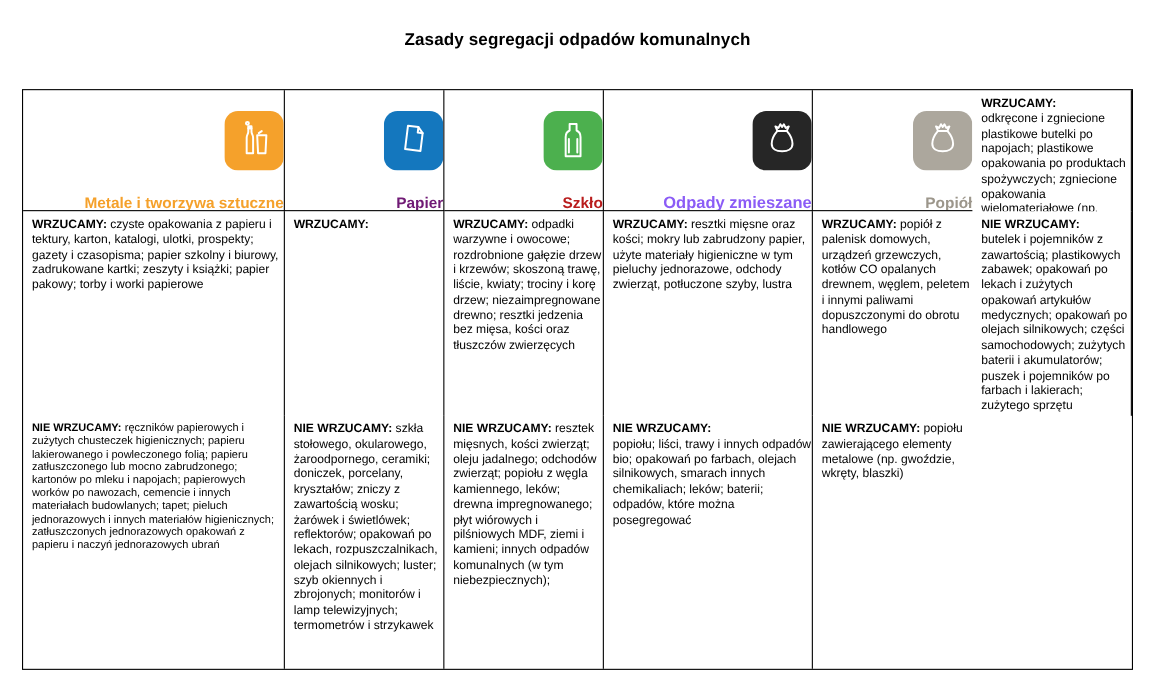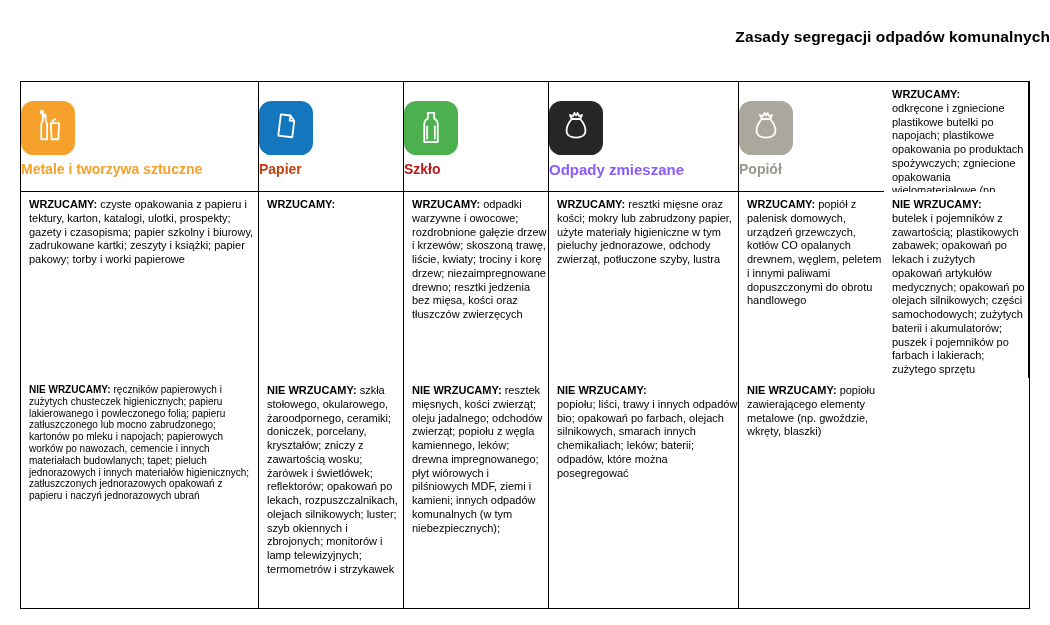--- a/index.html
+++ b/index.html
@@ -2,36 +2,37 @@
 <html lang="pl"><head>
 <meta charset="utf-8">
 <style>
   html,body{margin:0;padding:0;background:#fff;}
   body{
     width:1050px;height:625px;overflow:hidden;
     font-family:"Liberation Sans","DejaVu Sans",sans-serif;
     color:#000;position:relative;
   }
   .doc-title{
-    margin:28px 0 3px;font-size:15.5px;font-weight:bold;text-align:right;
+    margin:28px 0 3px;font-size:15.5px;font-weight:bold;text-align:center;
     letter-spacing:.1px;
   }
   .rules-table{
     width:1008px;margin:35px auto 0;border:1px solid #000;
     display:grid;
     grid-template-columns:238px 145px 145px 190px 145px 145px;
     grid-template-rows:110px 186px 230px;
     box-sizing:content-box;background:#fff;
   }
   .cell{border-right:1px solid #000;box-sizing:border-box;overflow:hidden;}
   .cell.c6{border-right:none;}
   .cell.head{
     border-bottom:1px solid #000;
-    display:flex;flex-direction:column;align-items:flex-start;justify-content:flex-start;
+    display:flex;flex-direction:column;align-items:flex-end;justify-content:flex-start;
     padding-top:19px;
+    gap:15px;
   }
   .bin{width:54px;height:54px;display:block;flex:0 0 auto;}
   .bin .glyph{stroke:#fff;fill:none;stroke-width:1.6;stroke-linecap:round;stroke-linejoin:round;}
   .col-title{
     margin-top:7px;font-weight:bold;font-size:14px;text-align:center;line-height:1.1;
     white-space:nowrap;
   }
   .c5 .col-title{font-size:15px;}
   .cell.body{padding:6px 0 0 8px;}
   .txt{margin:0;font-size:11px;line-height:1.25;}
@@ -61,21 +62,21 @@
   </div>
 
   <div class="cell head c2">
     <svg class="bin" viewBox="0 0 48 48">
       <rect width="48" height="48" rx="11" fill="#1477BE"></rect>
       <g class="glyph" transform="rotate(7 24 24)">
         <path d="M18 12.5 h8.5 l4 4.5 v14.5 h-12.5 z"></path>
         <path d="M26.5 12.5 v4.5 h4"></path>
       </g>
     </svg>
-    <div class="col-title" style="color: #c2410c;">Papier</div>
+    <div class="col-title" style="color: #701a75;">Papier</div>
   </div>
 
   <div class="cell head c3">
     <svg class="bin" viewBox="0 0 48 48">
       <rect width="48" height="48" rx="11" fill="#4CB04E"></rect>
       <g class="glyph">
         <path d="M21.2 10.5 h5.6 v5.2 c2.3 1 3.2 2.9 3.2 5.2 V36.5 H18 V20.9 c0-2.3 0.9-4.2 3.2-5.2 z"></path>
         <path d="M20.6 22.5 v11"></path>
         <path d="M27.4 22.5 v11"></path>
       </g>

